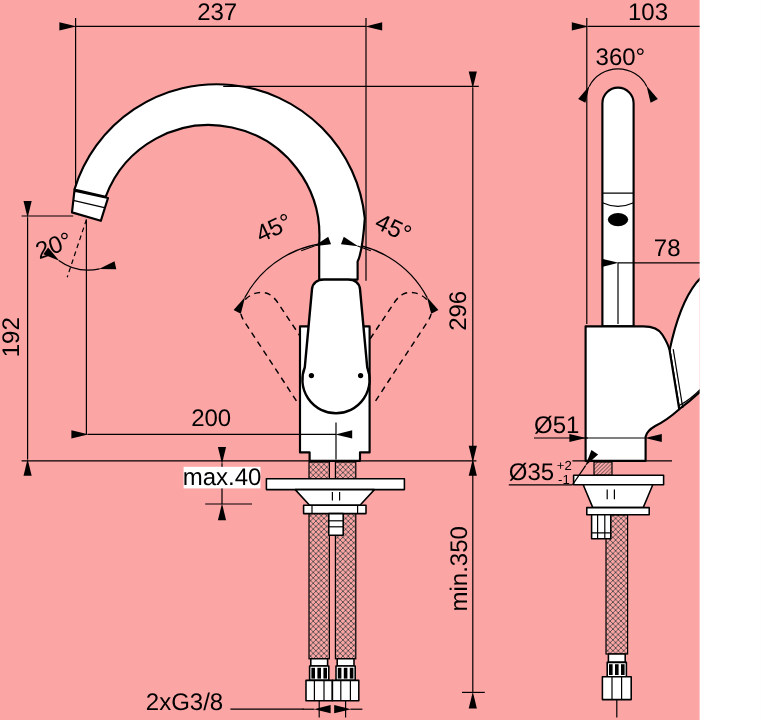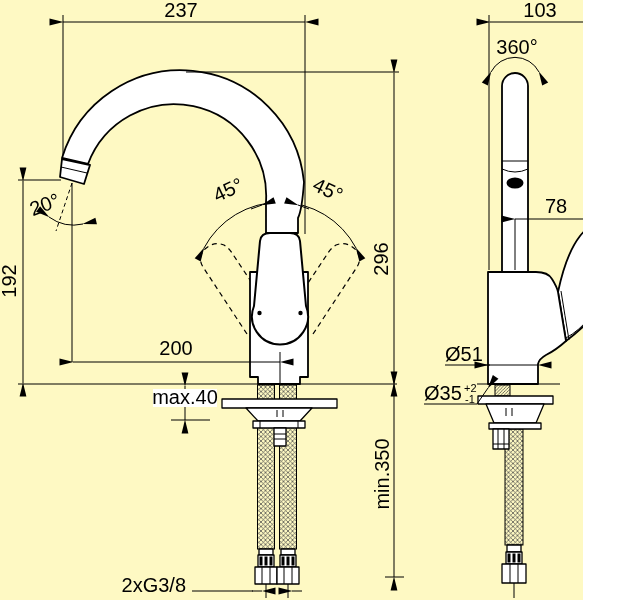--- a/index.html
+++ b/index.html
@@ -1,16 +1,16 @@
 <!DOCTYPE html>
 <html><head>
 <meta charset="utf-8">
 <style>
   html,body{margin:0;padding:0;background:#fff;}
-  .stage{width:583px;height:600px;background:#fef9c3;position:relative;overflow:hidden;}
+  .stage{width:583px;height:600px;background:#fca5a5;position:relative;overflow:hidden;}
   svg{display:block;}
   .outline-fill{fill:#fff;stroke:#000;stroke-width:1.8;stroke-linejoin:round;}
   .thin{fill:none;stroke:#000;stroke-width:1;}
   .dim{fill:none;stroke:#000;stroke-width:1;}
   .dashed{fill:none;stroke:#000;stroke-width:1.2;stroke-dasharray:5 4;}
   .dash20{fill:none;stroke:#000;stroke-width:1;stroke-dasharray:4 3;}
   .dim-text{font-family:"Liberation Sans","DejaVu Sans",sans-serif;font-size:20px;fill:#000;}
   .tol-text{font-family:"Liberation Sans","DejaVu Sans",sans-serif;font-size:11px;fill:#000;}
   .blackfill{fill:#000;stroke:none;}
   .mech{fill:#fff;stroke:#000;stroke-width:1.3;stroke-linejoin:round;}

